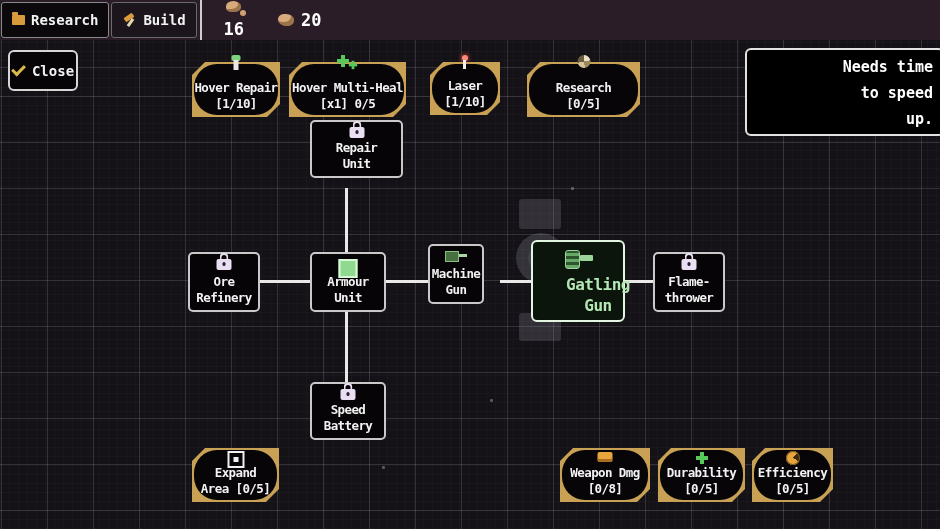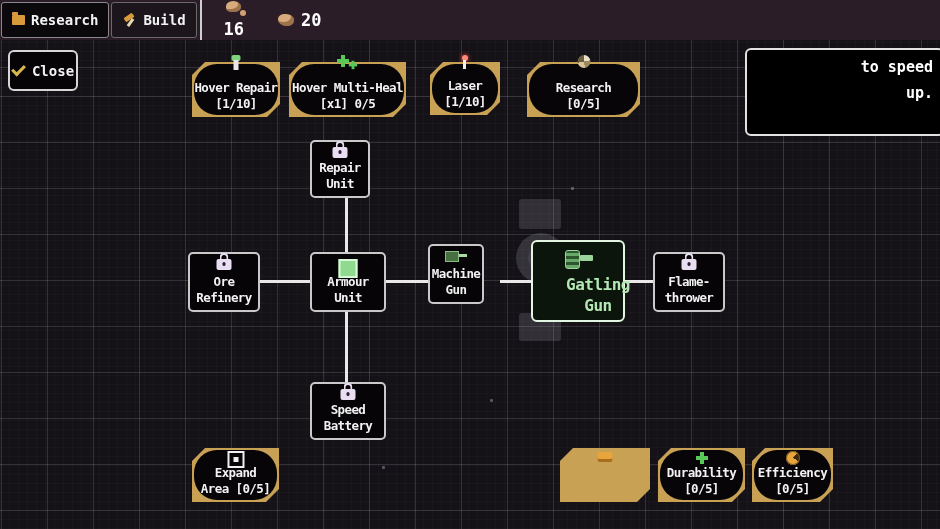--- a/index.html
+++ b/index.html
@@ -130,20 +130,21 @@
   </div>
 
   <div id="field">
 
     <div id="close">
       <span class="check"></span>
       <span>Close</span>
     </div>
 
     <div id="tooltip">
+      <div>Needs time</div>
       <div>to speed</div>
       <div>up.</div>
     </div>
 
     <div class="link" style="left:345px;top:148px;width:3px;height:64px;"></div>
     <div class="link" style="left:345px;top:272px;width:3px;height:70px;"></div>
     <div class="link" style="left:260px;top:240px;width:51px;height:3px;"></div>
     <div class="link" style="left:385px;top:240px;width:44px;height:3px;"></div>
     <div class="link" style="left:500px;top:240px;width:31px;height:3px;"></div>
     <div class="link" style="left:625px;top:240px;width:28px;height:3px;"></div>
@@ -201,21 +202,21 @@
       <div class="ch-b"></div>
       <div class="ch-i">
         <div class="t">Research</div>
         <div class="t">[0/5]</div>
       </div>
       <div class="nicon">
           <div class="fan"></div>
         </div>
     </div>
 
-    <div class="node wnode" style="left:310px;top:100px;width:60px;height:58px;">
+    <div class="node wnode" style="left:310px;top:80px;width:93px;height:58px;">
       <div class="nicon-in">
           <div class="lock" style="margin-top:0;"></div>
         </div>
       <div class="t">Repair</div>
       <div class="t">Unit</div>
     </div>
 
     <div class="node wnode" style="left:188px;top:212px;width:72px;height:60px;">
       <div class="nicon-in">
           <div class="lock" style="margin-top:0;"></div>
@@ -270,20 +271,24 @@
         <div class="t">Expand</div>
         <div class="t">Area [0/5]</div>
       </div>
       <div class="nicon" style="top:3px;">
           <div class="expand-i"></div>
         </div>
     </div>
 
     <div class="node" style="left:560px;top:408px;width:90px;height:54px;">
       <div class="ch-b"></div>
+      <div class="ch-i">
+        <div class="t">Weapon Dmg</div>
+        <div class="t">[0/8]</div>
+      </div>
       <div class="nicon" style="top:4px;">
           <div class="ammo"></div>
         </div>
     </div>
 
     <div class="node" style="left:658px;top:408px;width:87px;height:54px;">
       <div class="ch-b"></div>
       <div class="ch-i">
         <div class="t">Durability</div>
         <div class="t">[0/5]</div>

